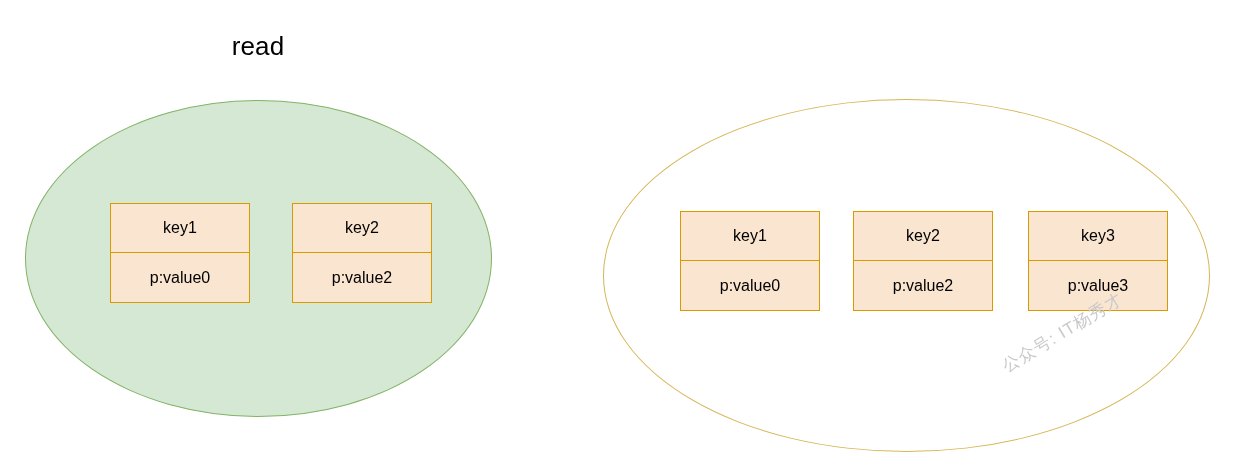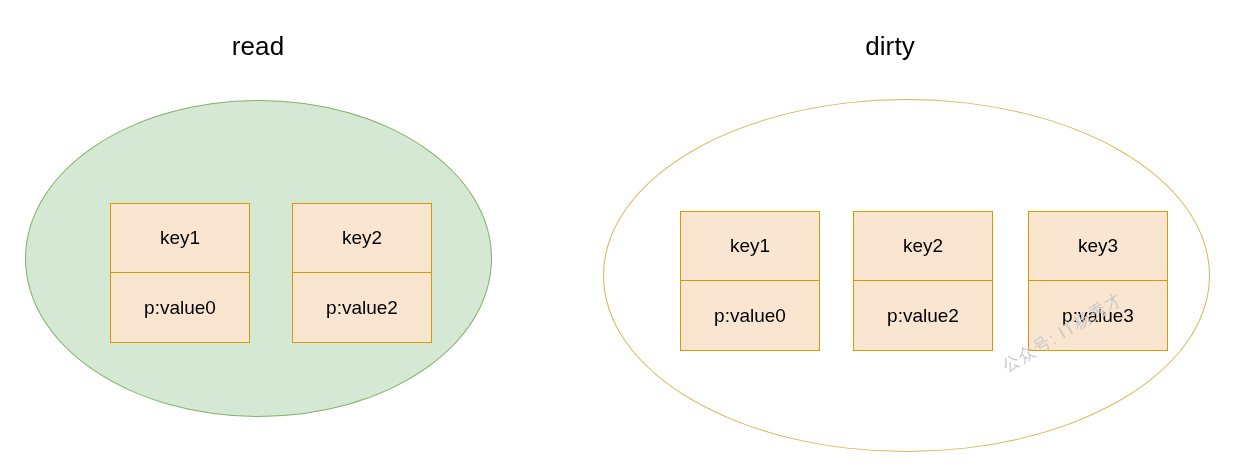--- a/index.html
+++ b/index.html
@@ -59,25 +59,25 @@
     position: absolute;
     box-sizing: border-box;
     width: 140px;
     background: #fae5d0;
     border: 1.6px solid #d79b00;
     display: flex;
     flex-direction: column;
   }
   .entry .cell {
     box-sizing: border-box;
-    height: 69px;
+    height: 49px;
     display: flex;
     align-items: center;
     justify-content: center;
-    font-size: 19px;
+    font-size: 16px;
     color: #000000;
     white-space: nowrap;
   }
   .entry .cell.key {
     border-bottom: 1.6px solid #d79b00;
   }
 
   
   #read-entry-0  { left: 110px; top: 203px; }
   #read-entry-1  { left: 292px; top: 203px; }
@@ -114,21 +114,20 @@
   <div id="read-entry-0" class="entry">
     <div class="cell key">key1</div>
     <div class="cell value">p:value0</div>
   </div>
 
   <div id="read-entry-1" class="entry">
     <div class="cell key">key2</div>
     <div class="cell value">p:value2</div>
   </div>
 
-  <div id="dirty-title" class="group-title">dirty</div>
 
   <div id="dirty-ellipse" class="ellipse"></div>
 
   <div id="dirty-entry-0" class="entry">
     <div class="cell key">key1</div>
     <div class="cell value">p:value0</div>
   </div>
 
   <div id="dirty-entry-1" class="entry">
     <div class="cell key">key2</div>

